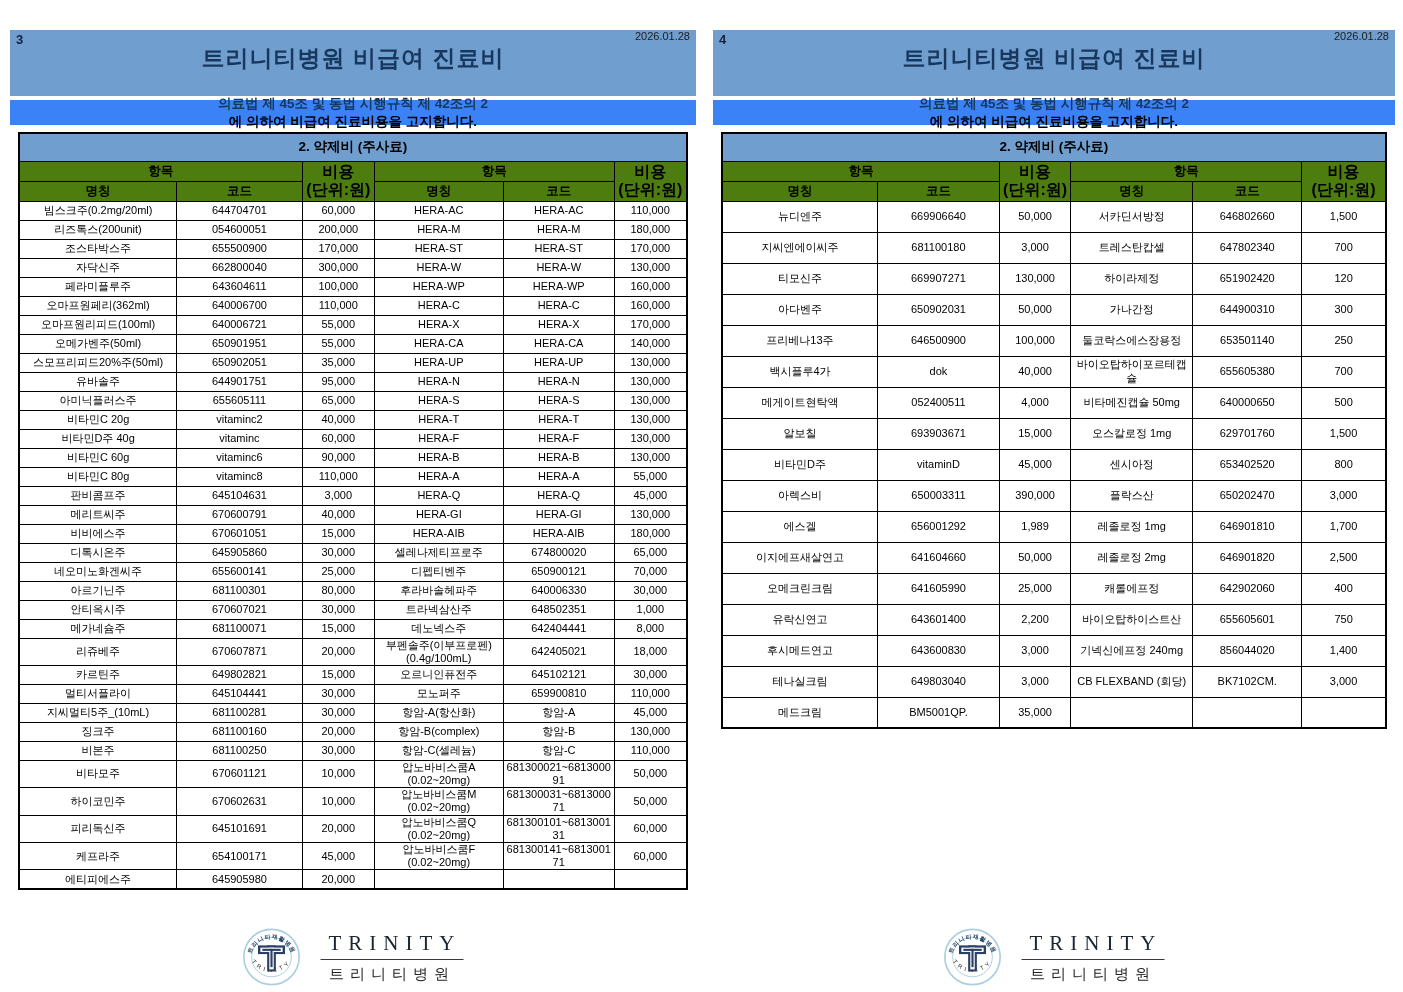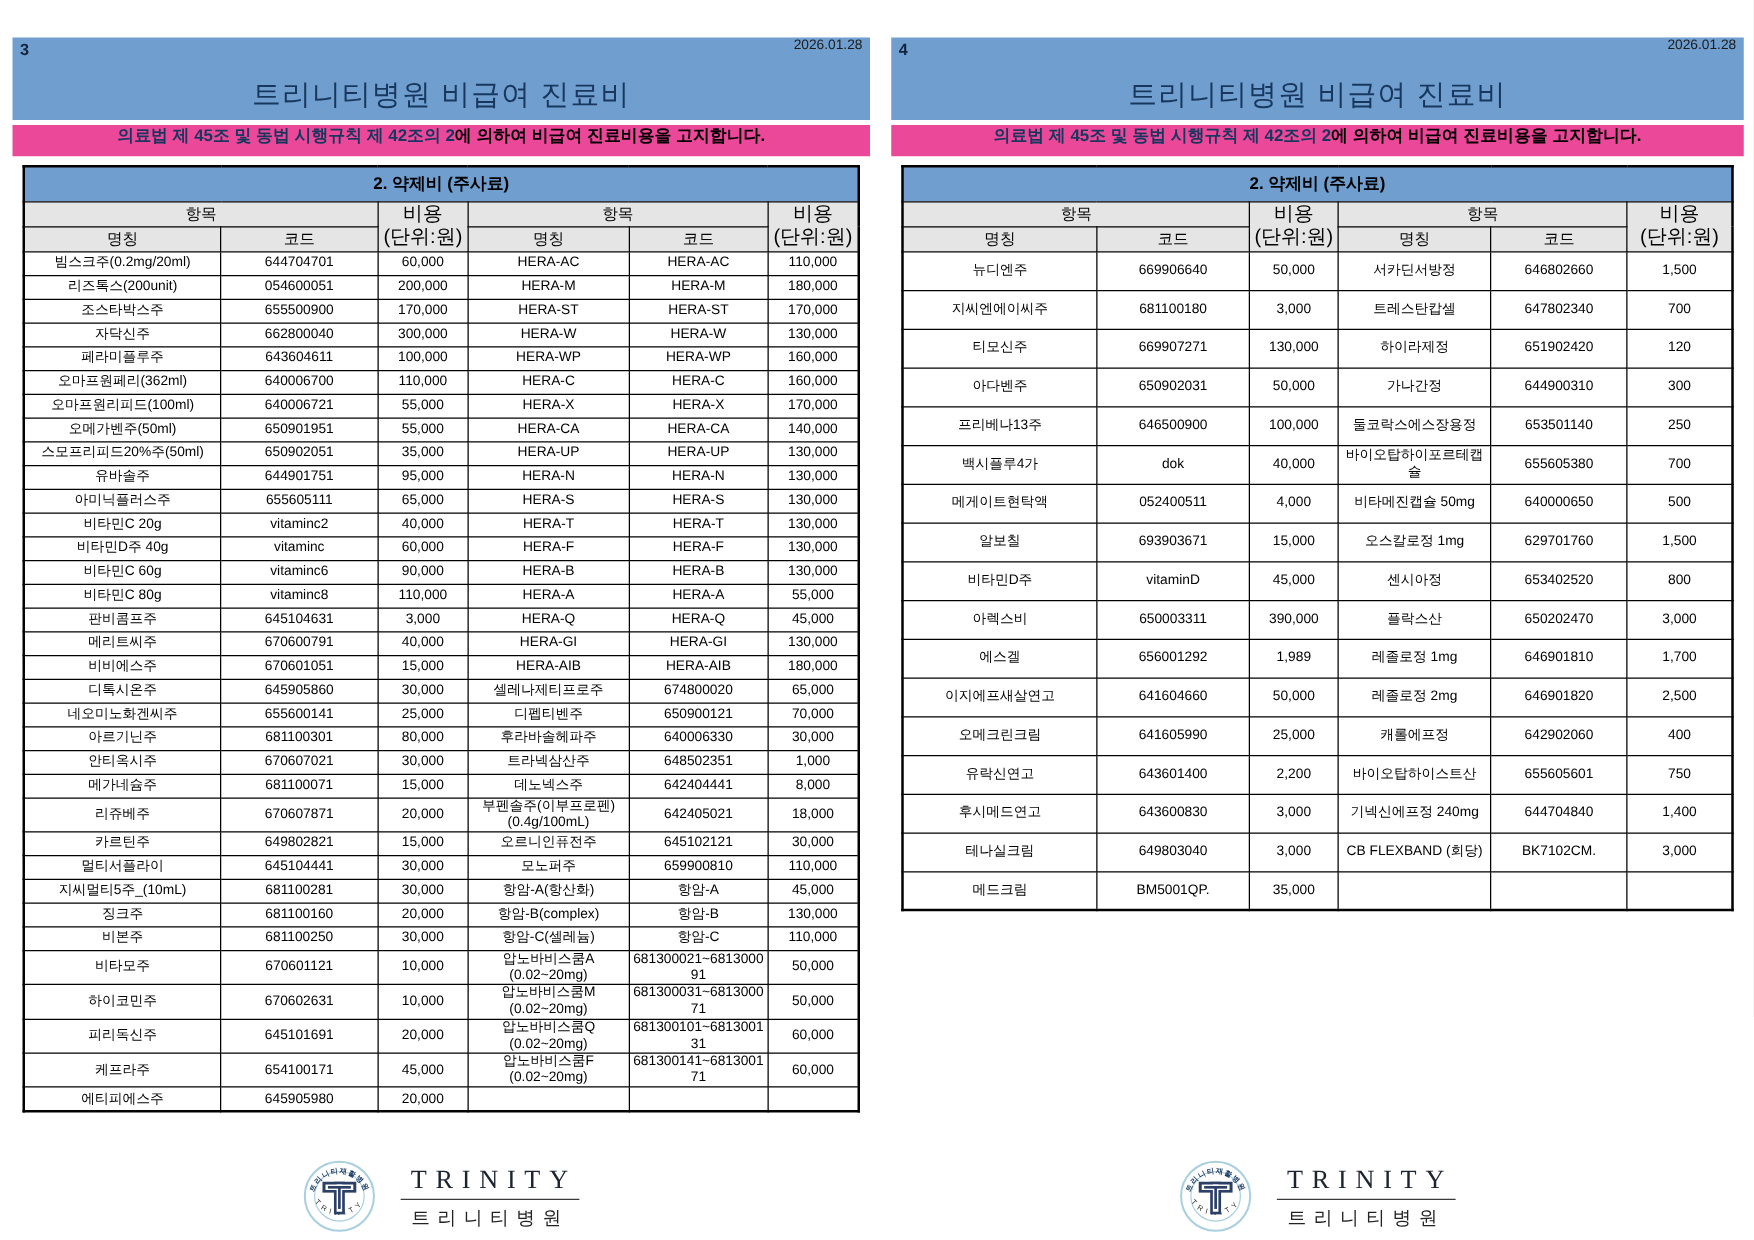--- a/index.html
+++ b/index.html
@@ -7,33 +7,33 @@
   body { font-family:"Liberation Sans","DejaVu Sans",sans-serif; }
   .sheet { position:relative; width:1403px; height:992px; background:#fff; overflow:hidden; }
 
   .page { position:absolute; top:30px; height:962px; }
   .page.p3 { left:10px;  width:686px; }
   .page.p4 { left:713px; width:682px; }
 
   .band-top { position:relative; height:66px; background:#6f9ecf; }
   .page-num { position:absolute; top:2px; left:6px; font-size:13px; font-weight:bold; color:#13233f; }
   .date { position:absolute; top:0; right:6px; font-size:11px; color:#1c1c1c; }
-  .doc-title { position:absolute; bottom:5px; left:0; width:100%; text-align:center;
-               font-size:23px; font-weight:normal; color:#17375e; letter-spacing:1px; }
-
-  .band-sub { margin-top:4px; height:25px; background:#ec4899; display:flex;
-              align-items:flex-start; justify-content:center; font-size:13.5px; font-weight:bold; }
+  .doc-title { position:absolute; bottom:22px; left:0; width:100%; text-align:center;
+               font-size:23px; font-weight:bold; color:#17375e; letter-spacing:1px; }
+
+  .band-sub { margin-top:4px; height:25px; background:#3b82f6; display:flex;
+              align-items:center; justify-content:center; font-size:13.5px; font-weight:bold;flex-direction:column; }
   .band-sub .em { color:#17375e; }
   .band-sub .rest { color:#000; }
 
   table { width:calc(100% - 16px); margin:7px 8px 0 8px; border-collapse:collapse;
           table-layout:fixed; border:2px solid #000;padding-left:24px; }
   th, td { border:1px solid #000; text-align:center; vertical-align:middle; padding:0 2px; }
   .section-th { background:#6f9ecf; font-size:13.5px; font-weight:bold; color:#000; height:28px; }
-  thead th.h { background:#e5e5e5; font-size:12.5px; font-weight:normal; height:20px; }
+  thead th.h { background:#4d7c0f; font-size:12.5px; font-weight:bold; height:20px; }
   thead th.cost-h { line-height:1.15; font-size:16px; }
   tbody td { font-size:11px; line-height:1.2; color:#000; background:#fff; }
   .p3 tbody td { height:19px; }
   .p4 tbody td { height:31px; }
   td.c-name { white-space:pre-line; }
   td.c-code { word-break:break-all; }
 
   .footer-logo { position:absolute; top:898px; left:50%; transform:translateX(-50%);
                  display:flex; align-items:center; gap:20px; }
   .wordmark { text-align:center; }
@@ -546,21 +546,21 @@
             <td class="c-cost">2,200</td>
             <td class="c-name">바이오탑하이스트산</td>
             <td class="c-code">655605601</td>
             <td class="c-cost">750</td>
           </tr>
           <tr>
             <td class="c-name">후시메드연고</td>
             <td class="c-code">643600830</td>
             <td class="c-cost">3,000</td>
             <td class="c-name">기넥신에프정 240mg</td>
-            <td class="c-code">644704840</td>
+            <td class="c-code">856044020</td>
             <td class="c-cost">1,400</td>
           </tr>
           <tr>
             <td class="c-name">테나실크림</td>
             <td class="c-code">649803040</td>
             <td class="c-cost">3,000</td>
             <td class="c-name">CB FLEXBAND (회당)</td>
             <td class="c-code">BK7102CM.</td>
             <td class="c-cost">3,000</td>
           </tr>

